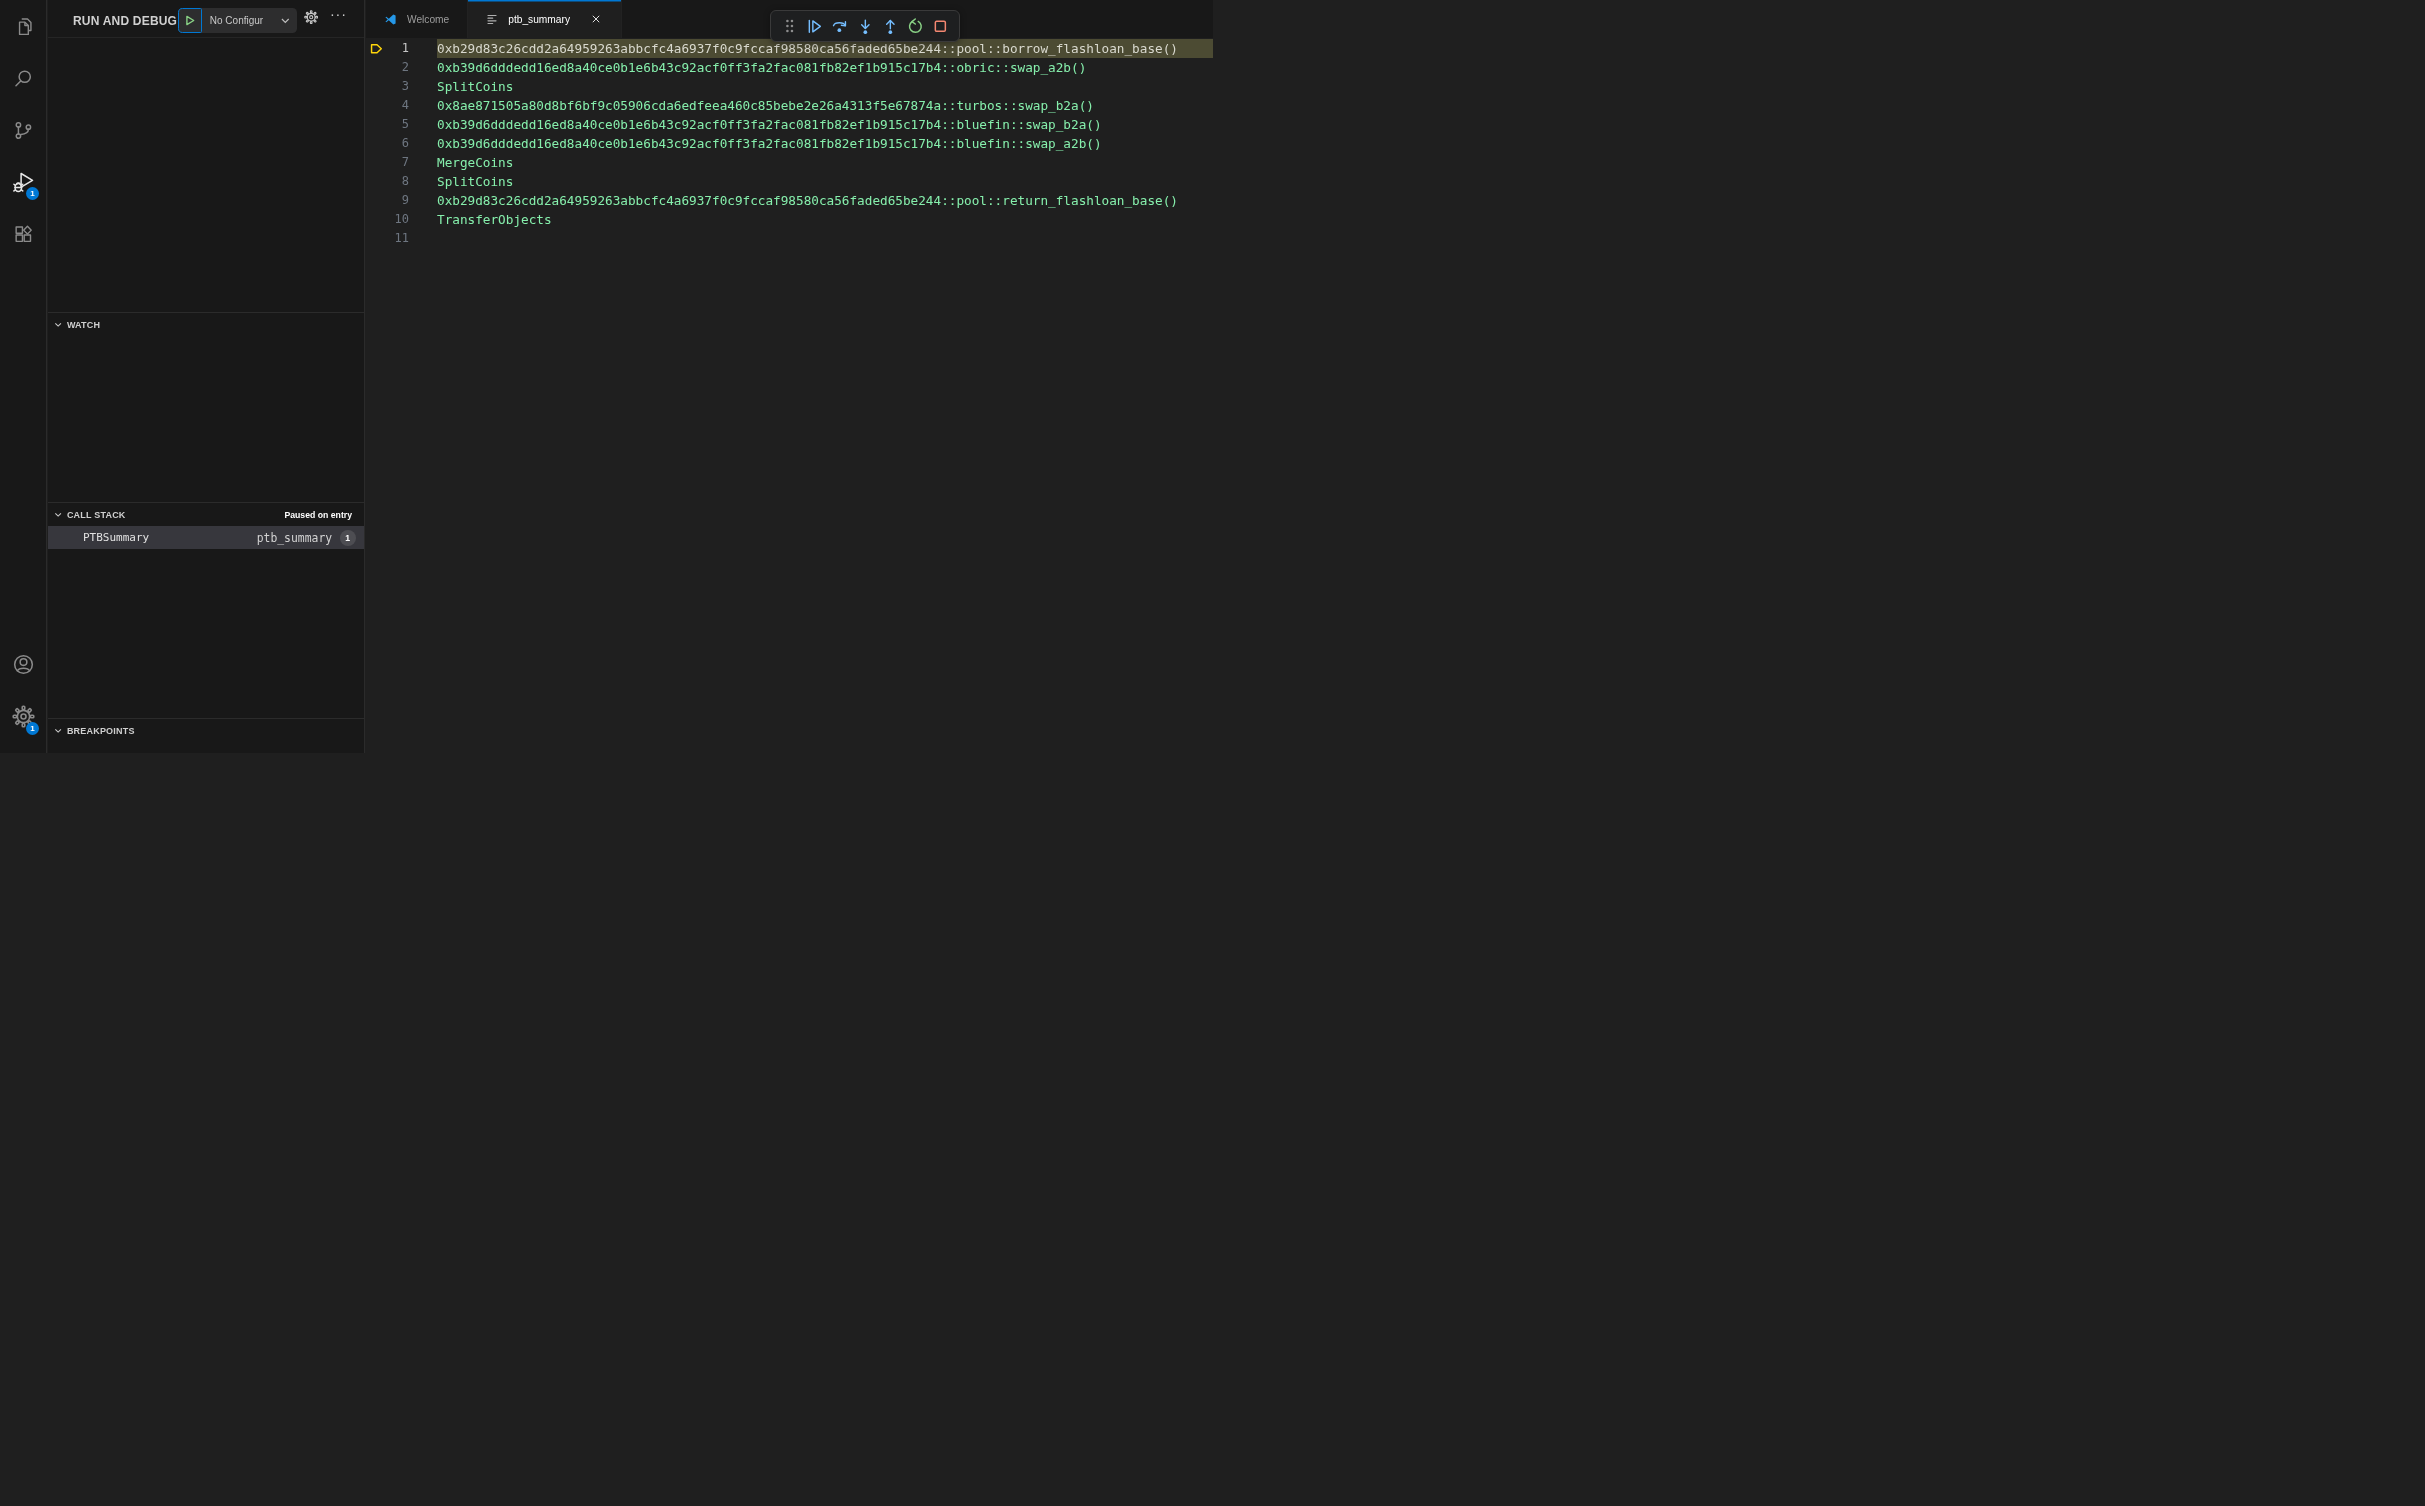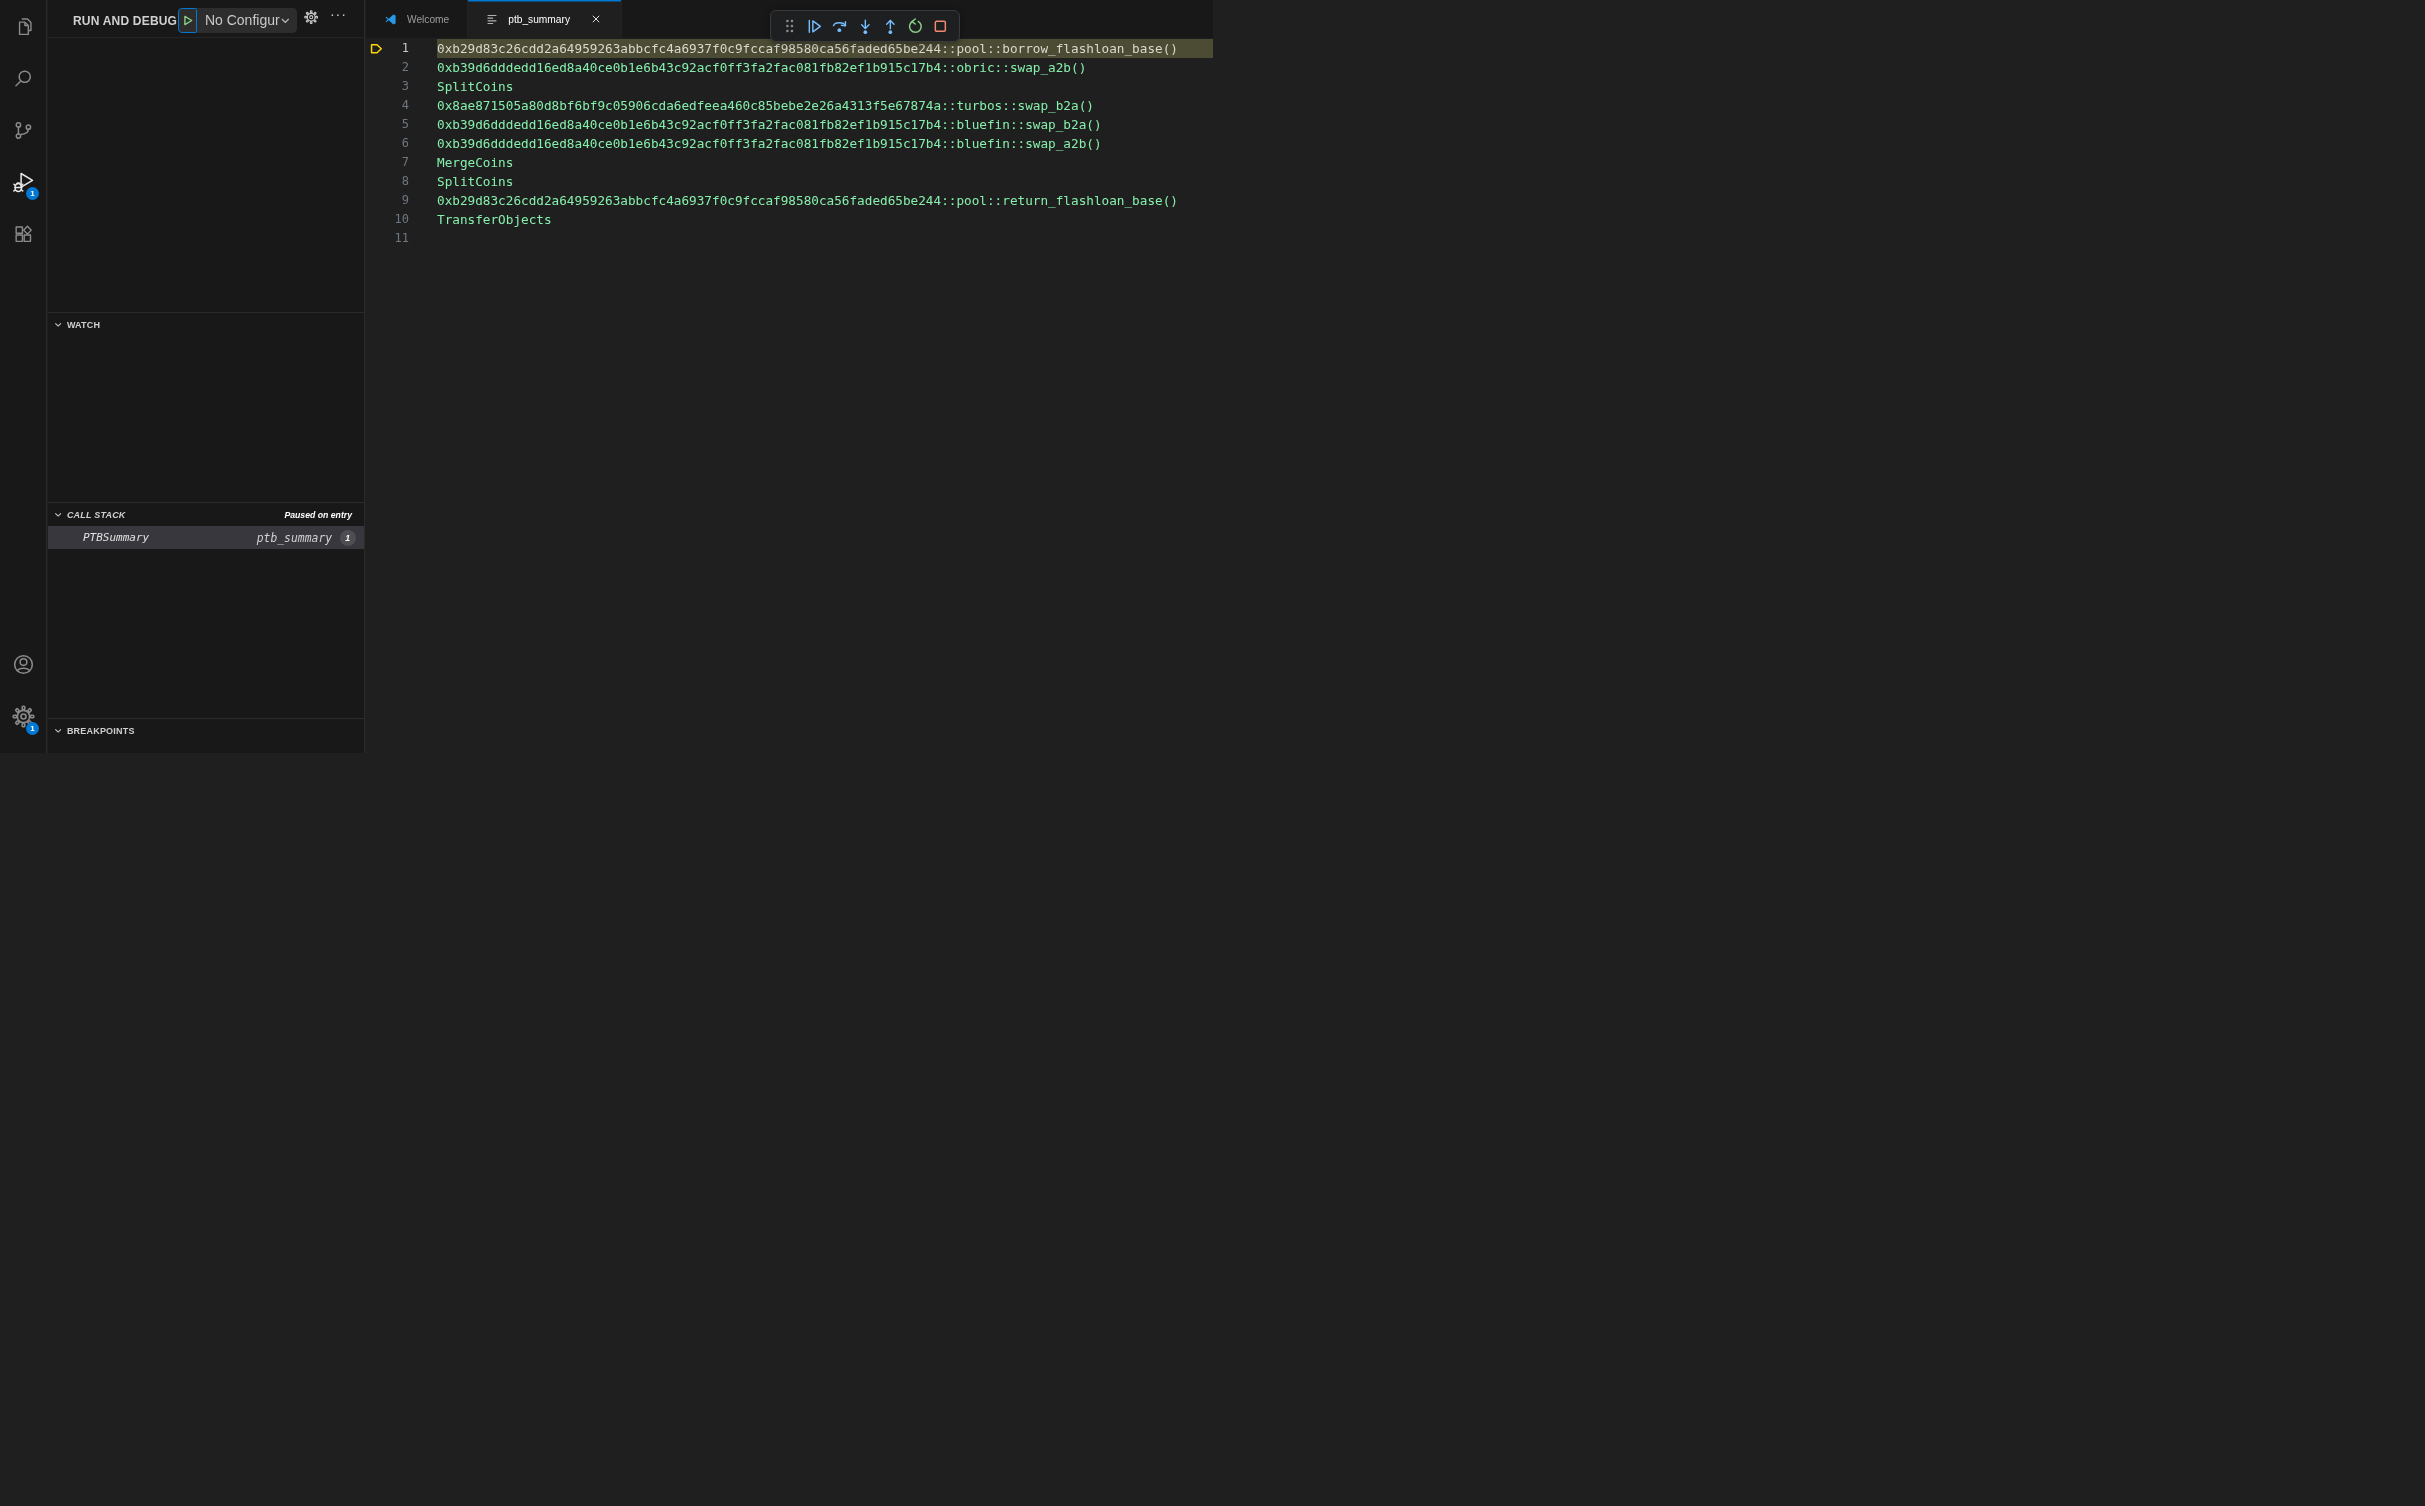--- a/index.html
+++ b/index.html
@@ -15,29 +15,29 @@
   .badge { position:absolute; right:7.6px; bottom:7.6px; width:13px; height:13px; border-radius:50%;
     background:#0078d4; color:#fff; font-size:8px; font-weight:700; display:flex; align-items:center; justify-content:center; }
 
   
   .sidebar { position:absolute; left:48px; top:0; width:317px; height:100%; background:#181818; border-right:0.8px solid #2b2b2b; }
   .sidebar-header { position:relative; height:38px; border-bottom:0.8px solid #252525; }
   .view-title { position:absolute; left:25px; top:13.7px; font-size:12px; font-weight:700; color:#d0d0d0; letter-spacing:0.2px; white-space:nowrap; }
   .run-control { position:absolute; left:130px; top:7.6px; width:119px; height:25px; background:#2d2d2e; border-radius:4.6px; display:flex; align-items:stretch; }
   .play-btn { width:23.5px; border:1.5px solid #0078d4; border-radius:4.6px 1.5px 1.5px 4.6px; display:flex; align-items:center; justify-content:center; cursor:pointer; }
   .config-dropdown { flex:1; display:flex; align-items:center; padding:0 6.8px 0 8.3px; cursor:pointer; }
-  .config-label { font-size:14px; color:#c8c8c8; white-space:nowrap; overflow:hidden; flex:1; }
+  .config-label { font-size:10px; color:#c8c8c8; white-space:nowrap; overflow:hidden; flex:1; }
   .icon-btn { position:absolute; top:11.4px; cursor:pointer; color:#c5c5c5; }
   .gear-pos { left:256px; top:10px; }
   .more-pos { left:282px; top:6px; font-size:14.4px; letter-spacing:0.8px; color:#cccccc; }
 
   .section { position:absolute; left:0; width:100%; }
   .sec-variables { top:38px; height:275px; }
   .sec-watch { top:312px; height:190px; border-top:0.8px solid #2b2b2b; }
-  .sec-callstack { top:502px; height:216px; border-top:0.8px solid #2b2b2b;font-style:italic; }
+  .sec-callstack { top:502px; height:216px; border-top:0.8px solid #2b2b2b; }
   .sec-breakpoints { top:718px; height:35px; border-top:0.8px solid #2b2b2b; }
   .section-header { height:23px; display:flex; align-items:center; padding-left:6px; gap:4.6px; cursor:pointer; }
   .section-label { font-size:9px; font-weight:700; color:#d0d0d0; letter-spacing:0.2px; }
   .section-status { margin-left:auto; padding-right:12px; font-size:8.7px; font-weight:700; color:#ffffff; }
   .cs-row { height:23px; background:#37373d; display:flex; align-items:center; padding:0 8.3px 0 35px; cursor:pointer; }
   .cs-frame { font-family:"DejaVu Sans Mono", monospace; font-size:11px; color:#e2e2e2; }
   .cs-file { margin-left:auto; font-family:"DejaVu Sans Mono", monospace; font-size:11.4px; color:#d2d2d2; }
   .cs-badge { margin-left:7.6px; min-width:16px; height:16px; padding:0 3px; border-radius:8.3px; background:#4d4d52;
     color:#fff; font-size:8.7px; font-weight:700; display:flex; align-items:center; justify-content:center; }
 

